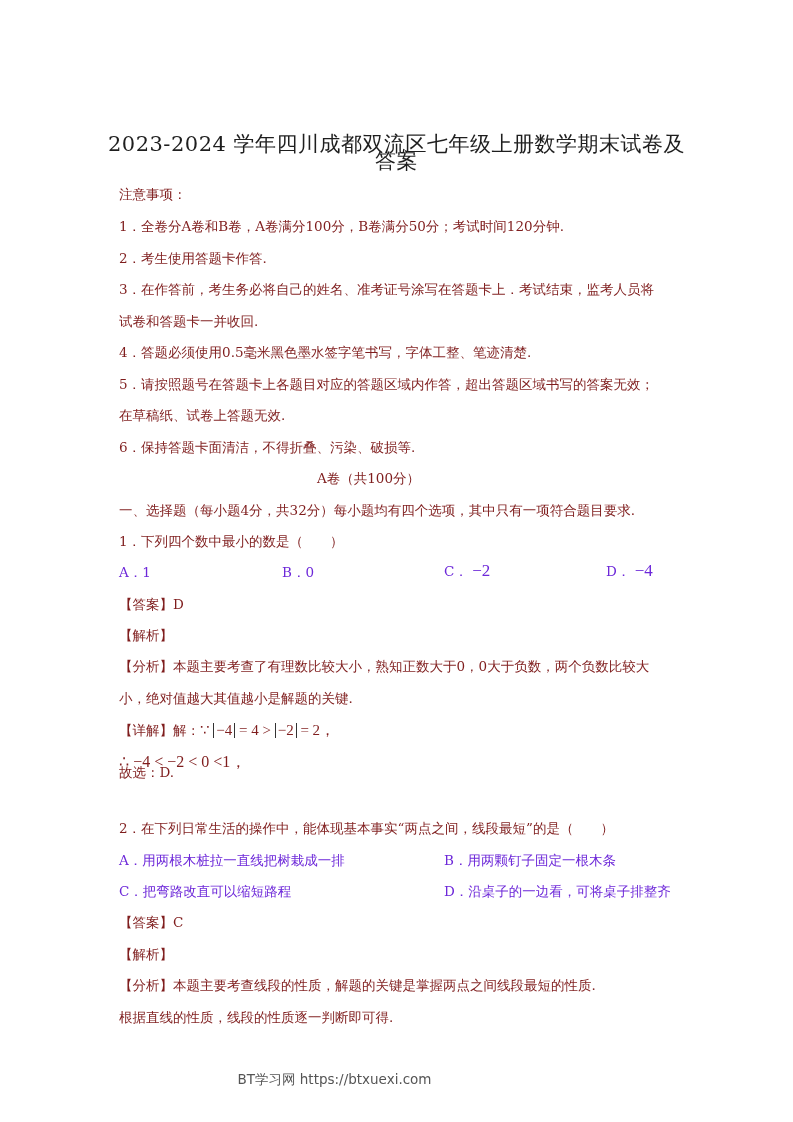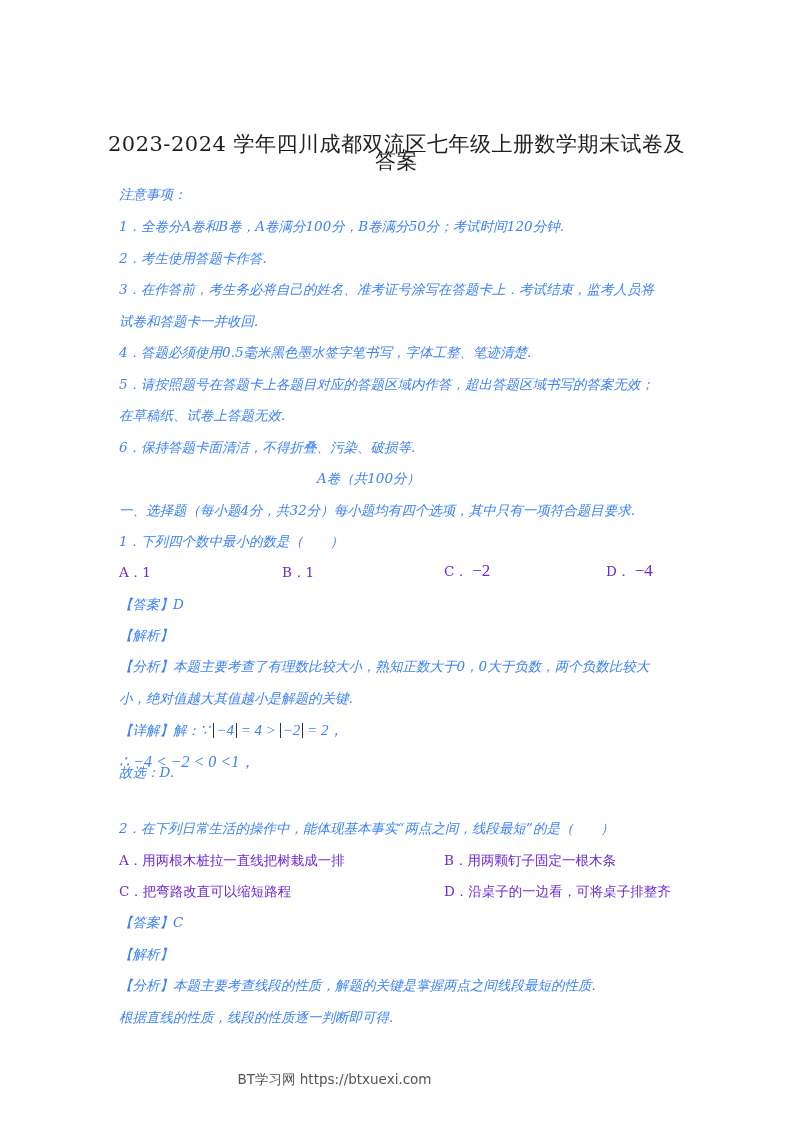--- a/index.html
+++ b/index.html
@@ -1,20 +1,20 @@
 <!DOCTYPE html>
 <html><head>
 <meta charset="utf-8">
 <style>
   html, body { margin: 0; padding: 0; background: #ffffff; }
   body { width: 793px; height: 1122px; position: relative; overflow: hidden;
          font-family: "DejaVu Serif", "Liberation Serif", serif; color: #222; }
   .title { position: absolute; left: 0; width: 793px; text-align: center;
            font-size: 21px; letter-spacing: 0.5px; color: #1e1e1e; }
-  .line { position: absolute; left: 119px; font-size: 13.5px; white-space: nowrap; color: #3b82f6; font-style: italic; }
+  .line { position: absolute; left: 119px; font-size: 13.5px; white-space: nowrap; color: #7f1d1d; }
   .center { left: 0; width: 737px; text-align: center; }
   .opt { position: absolute; font-size: 13.5px; white-space: nowrap; color: #6d28d9; }
   .math { font-family: "Liberation Serif", "DejaVu Serif", serif; font-size: 17px; }
   .abs { display: inline-block; border-left: 1px solid #333; border-right: 1px solid #333; padding: 0 2px; line-height: 15px; }
   .footer { position: absolute; left: 0; width: 669px; top: 1071px; text-align: center;
             font-family: "DejaVu Sans", "Liberation Sans", sans-serif; font-size: 13.5px; color: #555; }
 </style>
 </head>
 <body>
 
@@ -30,21 +30,21 @@
   <div class="line" style="top:344px;">4．答题必须使用0.5毫米黑色墨水签字笔书写，字体工整、笔迹清楚.</div>
   <div class="line" style="top:376px;">5．请按照题号在答题卡上各题目对应的答题区域内作答，超出答题区域书写的答案无效；</div>
   <div class="line" style="top:407px;">在草稿纸、试卷上答题无效.</div>
   <div class="line" style="top:439px;">6．保持答题卡面清洁，不得折叠、污染、破损等.</div>
 
   <div class="line center" style="top:470px;">A卷（共100分）</div>
   <div class="line" style="top:502px;">一、选择题（每小题4分，共32分）每小题均有四个选项，其中只有一项符合题目要求.</div>
 
   <div class="line" style="top:533px;">1．下列四个数中最小的数是（　　）</div>
   <div class="opt" style="top:564px; left:119px;"><span>A．1</span></div>
-  <div class="opt" style="top:564px; left:282px;"><span>B．1</span></div>
+  <div class="opt" style="top:564px; left:282px;"><span>B．0</span></div>
   <div class="opt" style="top:561px; left:444px;"><span>C．</span> <span class="math">−2</span></div>
   <div class="opt" style="top:561px; left:606px;"><span>D．</span> <span class="math">−4</span></div>
 
   <div class="line" style="top:596px;">【答案】D</div>
   <div class="line" style="top:627px;">【解析】</div>
   <div class="line" style="top:658px;">【分析】本题主要考查了有理数比较大小，熟知正数大于0，0大于负数，两个负数比较大</div>
   <div class="line" style="top:690px;">小，绝对值越大其值越小是解题的关键.</div>
 
   <div class="line" style="top:721px;">
     <span>【详解】解：</span><span class="math" style="font-size:15px;text-align:center;"><span>∵</span> <span class="abs">−4</span><span> = 4 &gt; </span><span class="abs">−2</span><span> = 2，</span></span>

